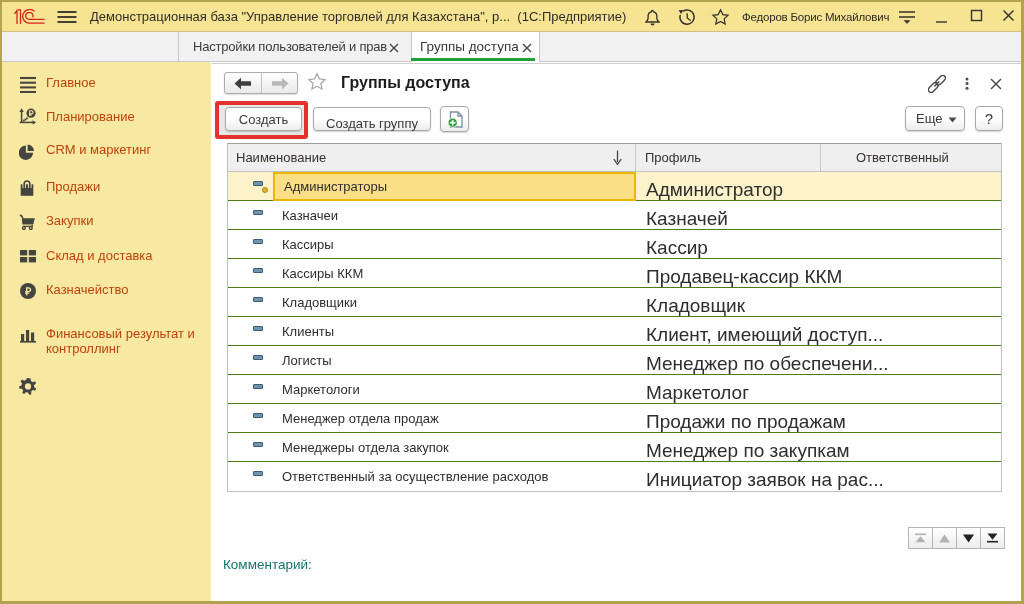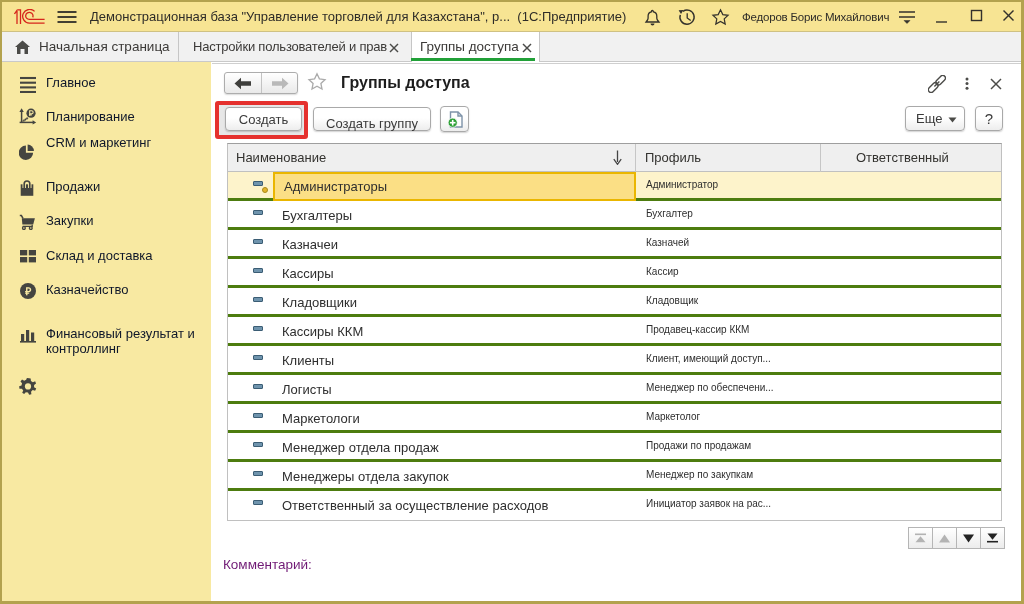--- a/index.html
+++ b/index.html
@@ -15,21 +15,21 @@
 
 
 .tabbar { position:absolute; left:0; top:30px; width:1019px; height:30px; background:#f1f1f1; border-bottom:1px solid #c9c9c9; }
 .tab { position:absolute; top:0; height:29px; font-size:13.5px; color:#3c3a38; }
 .tabdiv { position:absolute; top:0; height:29px; width:1px; background:#c6c6c6; }
 .tab-active { background:#fff; }
 .tab-green { position:absolute; left:409px; top:56px; width:124px; height:3px; background:#21a038; }
 
 
 .sidebar { position:absolute; left:0; top:60px; width:209px; height:539px; background:#f8e9a2; }
-.sideitem { position:absolute; left:44px; font-size:13px; color:#0f172a; line-height:17px; white-space:nowrap; }
+.sideitem { position:absolute; left:44px; font-size:13px; color:#c2410c; line-height:17px; white-space:nowrap; }
 .sicon { position:absolute; left:17px; width:18px; height:18px; }
 
 
 .content { position:absolute; left:210px; top:60px; width:809px; height:539px; background:#fff; }
 
 
 .navgrp { position:absolute; left:12px; top:10px; width:74px; height:22px; border:1px solid #adadad; border-radius:3px; background:linear-gradient(#fff,#e9e9e9); box-shadow:0 1px 1.5px rgba(0,0,0,0.15); }
 .navgrp .mid { position:absolute; left:36px; top:0; width:1px; height:20px; background:#c3c3c3; }
 
 .h-title { position:absolute; left:129px; top:12px; font-size:16px; font-weight:bold; color:#1d1d1d; white-space:nowrap; }
@@ -37,29 +37,29 @@
 .btn { position:absolute; height:24px; border:1px solid #a9a9a9; border-radius:4px; background:linear-gradient(#ffffff 45%,#ededed); font-size:13px; color:#3a3a3a; text-align:center; box-shadow:0 1px 1.5px rgba(0,0,0,0.18); }
 .btn span { display:block; margin-top:0; }
 .redbox { position:absolute; left:2.5px; top:38.5px; width:93px; height:38px; border:4px solid #e5312e; border-radius:3px; background:#e7e7e7; }
 
 
 .table { position:absolute; left:15px; top:81px; width:775px; }
 .thead { position:absolute; left:0; top:0; width:775px; height:29px; background:#efefef; border:1px solid #c0c0c0; border-top:1px solid #9e9e9e; }
 .th { position:absolute; top:0; height:28px; font-size:13px; color:#33322f; }
 .thdiv { position:absolute; top:0; width:1px; height:28px; background:#c6c6c6; }
 .tbody { position:absolute; left:0; top:29px; width:775px; border-left:1px solid #c0c0c0; border-right:1px solid #c0c0c0; border-bottom:1px solid #c0c0c0; background:#fff; }
-.row { position:relative; width:100%; height:29px; border-bottom:3px solid #4d7c0f; }
+.row { position:relative; width:100%; height:29px; border-bottom:1px solid #4d7c0f; }
 .row:last-child { border-bottom:none; }
 .rowico { position:absolute; left:25px; top:9px; width:10px; height:5px; background:#6f94ad; border:1px solid #3b5d74; border-radius:1px; }
 .cname { position:absolute; left:54px; top:7px; font-size:13px; color:#2e2e2e; white-space:nowrap; }
-.cprof { position:absolute; left:418px; top:7px; font-size:10px; color:#2e2e2e; white-space:nowrap; }
+.cprof { position:absolute; left:418px; top:7px; font-size:19px; color:#2e2e2e; white-space:nowrap; }
 .selrow { background:#fdf3cb; }
 .selcell { position:absolute; left:45px; top:0px; width:363px; height:29px; background:#fbdf85; border:2px solid #eab600; }
 .seldot { position:absolute; left:34px; top:15px; width:6px; height:6px; border-radius:50%; background:#e3b32a; border:1px solid #a98a1a; }
-.comment { position:absolute; left:11px; top:495px; font-size:13.5px; color:#701a75; }
+.comment { position:absolute; left:11px; top:495px; font-size:13.5px; color:#0f766e; }
 </style>
 </head>
 <body>
 <div class="win">
 
   <div class="titlebar">
     <svg class="ticon" style="left:12px; top:7px;" width="32" height="16" viewBox="0 0 32 16">
       <g fill="none" stroke="#d6251c" stroke-width="1.3">
         <path d="M0.5,5.0 L3.0,1.4 L3.0,14.9"></path>
         <path d="M6.5,14.9 L6.5,0.9 L4.0,0.9"></path>
@@ -107,26 +107,20 @@
       </svg>
     <svg class="ticon" style="left:1000px; top:7px;" width="13" height="13" viewBox="0 0 13 13">
         <g stroke="#33312c" stroke-width="1.4">
           <line x1="1.5" y1="1.5" x2="11.5" y2="11.5"></line>
           <line x1="11.5" y1="1.5" x2="1.5" y2="11.5"></line>
         </g>
       </svg>
   </div>
 
   <div class="tabbar">
-    <div class="tab" style="left:0; width:176px;">
-      <svg style="position:absolute; left:13px; top:8px;" width="15" height="14" viewBox="0 0 15 14">
-        <path d="M7.5,0.5 L15,7 L13,7 L13,14 L9.5,14 L9.5,9 L5.5,9 L5.5,14 L2,14 L2,7 L0,7 Z" fill="#4b4b48"></path>
-      </svg>
-      <div style="position:absolute; left:37px; top:7px;">Начальная страница</div>
-    </div>
     <div class="tabdiv" style="left:176px;"></div>
     <div class="tab" style="left:177px; width:232px;">
       <div style="position:absolute; left:14px; top:7px; font-size:13px; letter-spacing:-0.2px;">Настройки пользователей и прав</div>
       <svg style="position:absolute; left:210px; top:11px;" width="10" height="10" viewBox="0 0 10 10">
           <g stroke="#4b4b48" stroke-width="1.5">
             <line x1="1" y1="1" x2="9" y2="9"></line>
             <line x1="9" y1="1" x2="1" y2="9"></line>
           </g>
         </svg>
     </div>
@@ -171,21 +165,21 @@
           <path d="M10.7,7.7 L10.7,2.8 L12.6,2.8 A1.5,1.5 0 0 1 12.6,5.9 L10.7,5.9"></path>
           <line x1="10" y1="6.9" x2="12.8" y2="6.9"></line>
         </g>
     </svg>
     <div class="sideitem" style="top:46px;">Планирование</div>
 
     <svg class="sicon" style="top:81px;" viewBox="0 0 18 18">
       <path d="M6.9,9.7 L6.9,2.6 A7.2,7.2 0 1 0 14.1,9.7 Z" fill="#454540"></path>
       <path d="M8.6,7.9 L8.6,1.6 A6.3,6.3 0 0 1 14.9,7.9 Z" fill="#454540"></path>
     </svg>
-    <div class="sideitem" style="top:72px;text-align:right;">CRM и маркетинг</div>
+    <div class="sideitem" style="top:79px;text-align:right;">CRM и маркетинг</div>
 
     <svg class="sicon" style="top:116px;" viewBox="0 0 18 18">
       <rect x="1.7" y="6.3" width="12.6" height="11.5" fill="#454540"></rect>
       <path d="M5.2,10 L5.2,5.8 A2.8,2.8 0 0 1 10.8,5.8 L10.8,10" fill="none" stroke="#f8e9a2" stroke-width="3.4"></path>
       <path d="M5.2,10 L5.2,5.8 A2.8,2.8 0 0 1 10.8,5.8 L10.8,10" fill="none" stroke="#454540" stroke-width="1.6"></path>
     </svg>
     <div class="sideitem" style="top:115.5px;">Продажи</div>
 
     <svg class="sicon" style="top:150px;" viewBox="0 0 18 18">
       <path d="M0.8,3.6 L2.4,3.6 L4,6.4" fill="none" stroke="#454540" stroke-width="1.5"></path>
@@ -308,42 +302,37 @@
       <div class="tbody">
         <div class="row selrow">
           <div class="selcell"></div>
           <div class="rowico"></div>
             <div class="seldot"></div>
           <div class="cname" style="left:56px;">Администраторы</div>
             <div class="cprof">Администратор</div>
         </div>
         <div class="row">
             <div class="rowico"></div>
-            <div class="cname">Бухгалтеры</div>
-            <div class="cprof">Бухгалтер</div>
-          </div>
-        <div class="row">
-            <div class="rowico"></div>
             <div class="cname">Казначеи</div>
             <div class="cprof">Казначей</div>
           </div>
         <div class="row">
             <div class="rowico"></div>
             <div class="cname">Кассиры</div>
             <div class="cprof">Кассир</div>
           </div>
         <div class="row">
             <div class="rowico"></div>
+            <div class="cname">Кассиры ККМ</div>
+            <div class="cprof">Продавец-кассир ККМ</div>
+          </div>
+        <div class="row">
+            <div class="rowico"></div>
             <div class="cname">Кладовщики</div>
             <div class="cprof">Кладовщик</div>
-          </div>
-        <div class="row">
-            <div class="rowico"></div>
-            <div class="cname">Кассиры ККМ</div>
-            <div class="cprof">Продавец-кассир ККМ</div>
           </div>
         <div class="row">
             <div class="rowico"></div>
             <div class="cname">Клиенты</div>
             <div class="cprof">Клиент, имеющий доступ...</div>
           </div>
         <div class="row">
             <div class="rowico"></div>
             <div class="cname">Логисты</div>
             <div class="cprof">Менеджер по обеспечени...</div>

